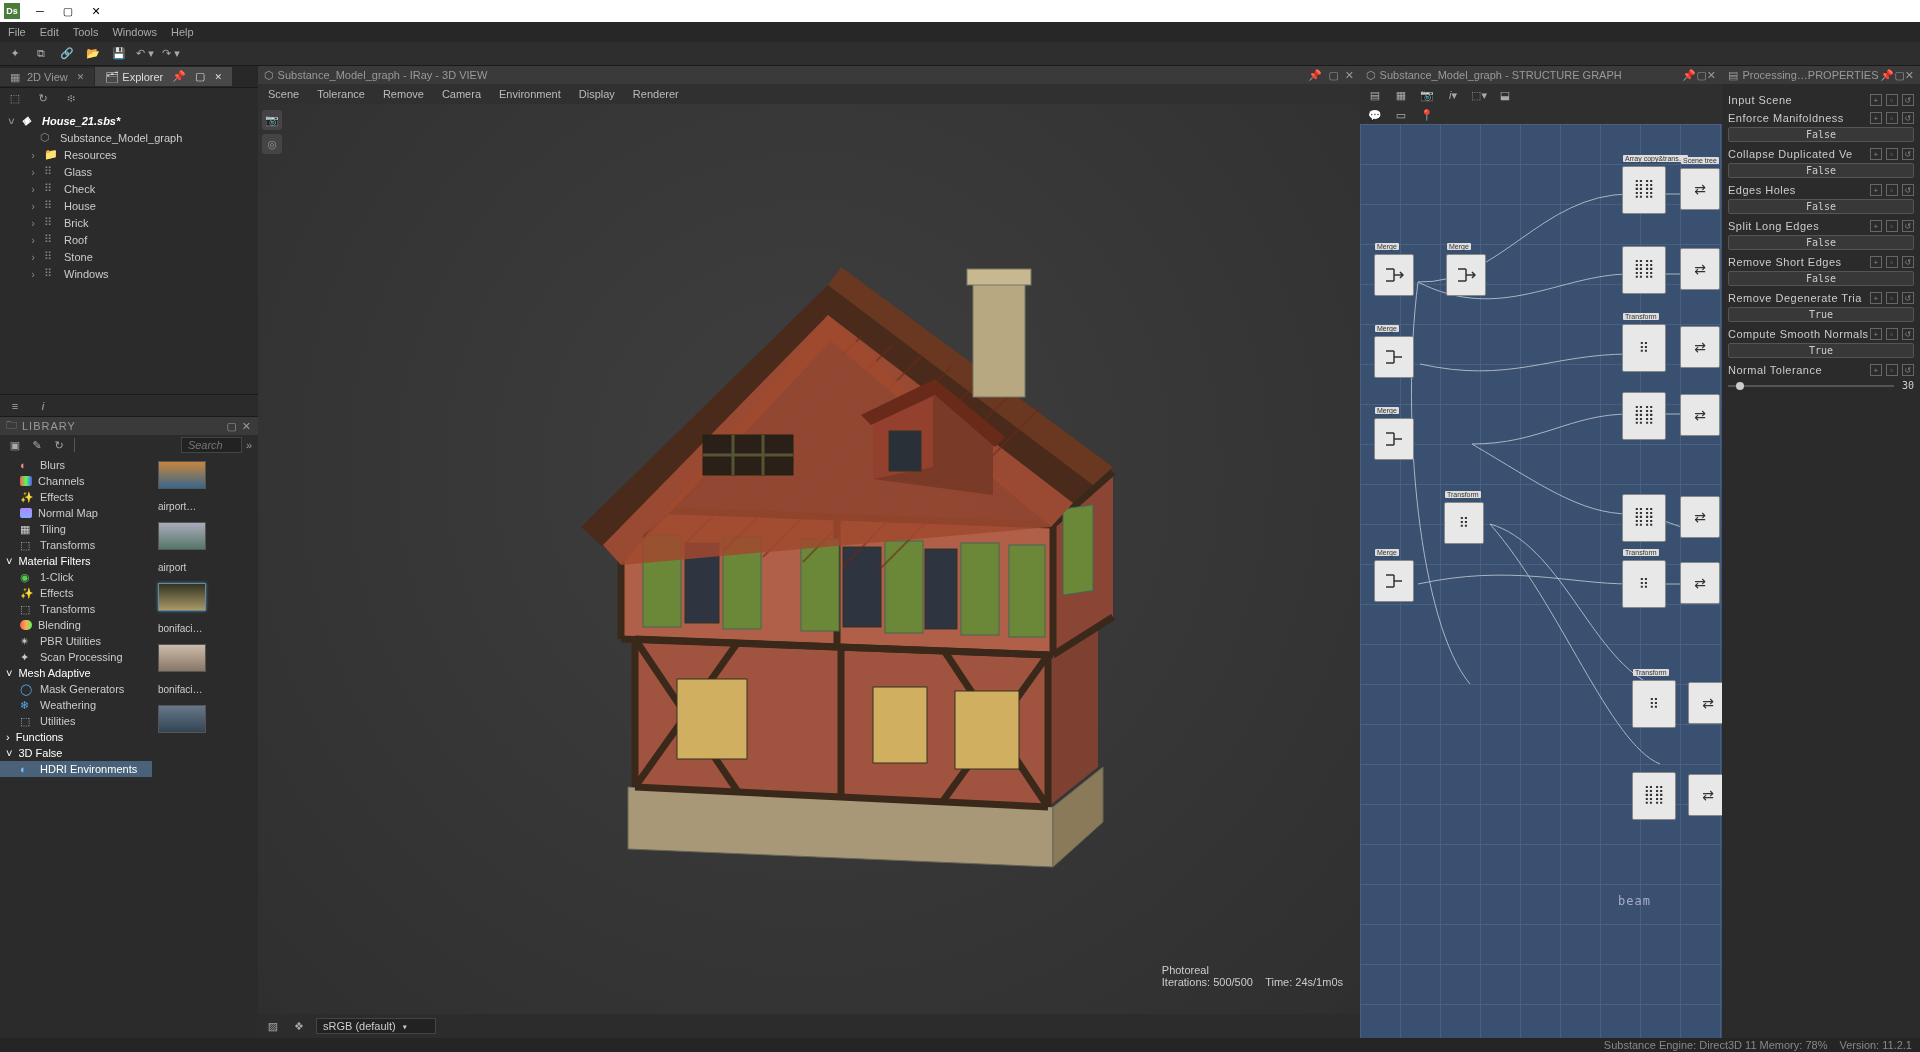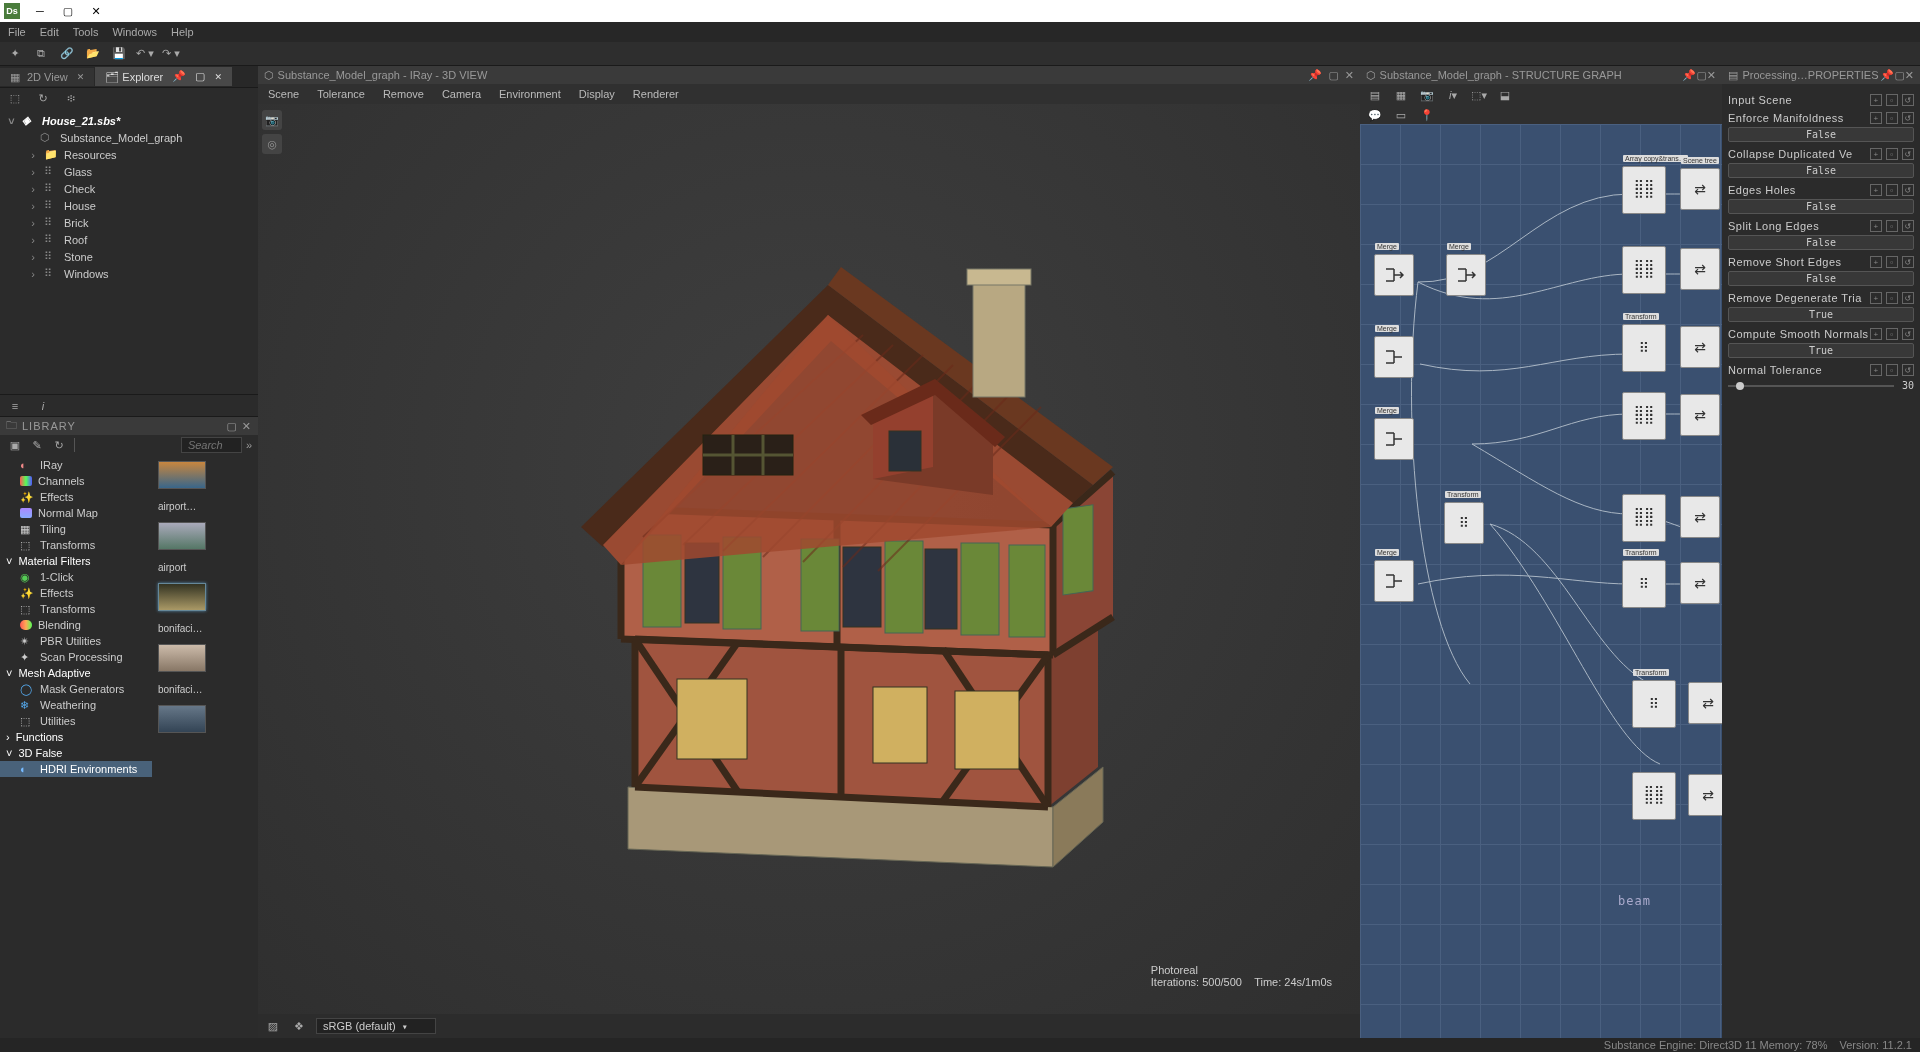--- a/index.html
+++ b/index.html
@@ -50,21 +50,21 @@
 .thumb.sel .img { border:1px solid #689; box-shadow:0 0 3px #58a;}
 .thumb .lbl { font-size:10px; color:#ccc; margin-top:12px;}
 .viewport { flex:1; position:relative; background:#353535; display:flex; flex-direction:column;}
 .vp-head { height:18px; background:#3a3a3a; display:flex; align-items:center; padding:0 6px; font-family:monospace; font-size:10px;}
 .vp-head .ttl { flex:1;}
 .vp-head .btns { display:flex; gap:6px;}
 .vp-menu { height:20px; background:#303030; display:flex; align-items:center; padding:0 10px; gap:18px; color:#bbb;}
 .vp-canvas { flex:1; position:relative; background:radial-gradient(circle at 50% 40%,#3f3f3f,#2f2f2f); }
 .vp-side-ico { position:absolute; left:4px; width:20px; height:20px; background:#444; border-radius:3px; display:flex; align-items:center; justify-content:center;}
 .house { position:absolute; left:54%; top:52%; transform:translate(-50%,-50%); width:560px; height:620px;}
-.vp-status { position:absolute; right:28px; bottom:26px; color:#ccc; font-family:monospace; font-size:10px; text-align:left;}
+.vp-status { position:absolute; right:17px; bottom:26px; color:#ccc; font-family:monospace; font-size:10px; text-align:left;}
 .vp-bottom { height:24px; background:#2c2c2c; display:flex; align-items:center; padding:0 6px; gap:8px;}
 .colorspace { background:#222; border:1px solid #444; padding:1px 6px; width:120px; color:#ccc; font-family:monospace; font-size:10px;}
 .graph { width:362px; background:#3a4a5a; position:relative; display:flex; flex-direction:column;}
 .gr-head { height:18px; background:#3a3a3a; display:flex; align-items:center; padding:0 6px; font-family:monospace; font-size:10px;}
 .gr-tools { height:22px; background:#2f2f2f; display:flex; align-items:center; padding:0 6px; gap:8px;}
 .gr-tools2 { height:18px; background:#2f2f2f; display:flex; align-items:center; padding:0 6px; gap:8px;}
 .gr-canvas { flex:1; position:relative; background:#3a5070; background-image:linear-gradient(#4a6080 1px,transparent 1px),linear-gradient(90deg,#4a6080 1px,transparent 1px); background-size:40px 40px; overflow:hidden;}
 .gnode { position:absolute; width:44px; height:48px; background:#e8e8e8; border:1px solid #888; border-radius:2px; display:flex; align-items:center; justify-content:center;}
 .gnode.sm { width:40px; height:42px;}
 .gnode-lbl { position:absolute; top:-12px; left:0; font-size:7px; color:#333; background:#ddd; padding:0 2px; border-radius:1px; white-space:nowrap;}
@@ -211,21 +211,21 @@
         <span class="tool-ico">✎</span>
         <span class="tool-ico">↻</span>
         <span style="width:1px;height:14px;background:#555;margin:0 2px"></span>
         <input class="search" placeholder="Search" style="">
         <span>»</span>
       </div>
       <div class="lib-body">
         <div class="lib-cats">
           <div class="lib-cat sub">
               <span class="cico" style="color:#e88">◐</span>
-              <span>IRay</span>
+              <span>Blurs</span>
             </div>
           <div class="lib-cat sub">
               <span class="cico" style="background:linear-gradient(90deg,#f55,#5f5,#55f);width:12px;height:10px;border-radius:2px"></span>
               <span>Channels</span>
             </div>
           <div class="lib-cat sub">
               <span class="cico" style="color:#f9a">✨</span>
               <span>Effects</span>
             </div>
           <div class="lib-cat sub">

